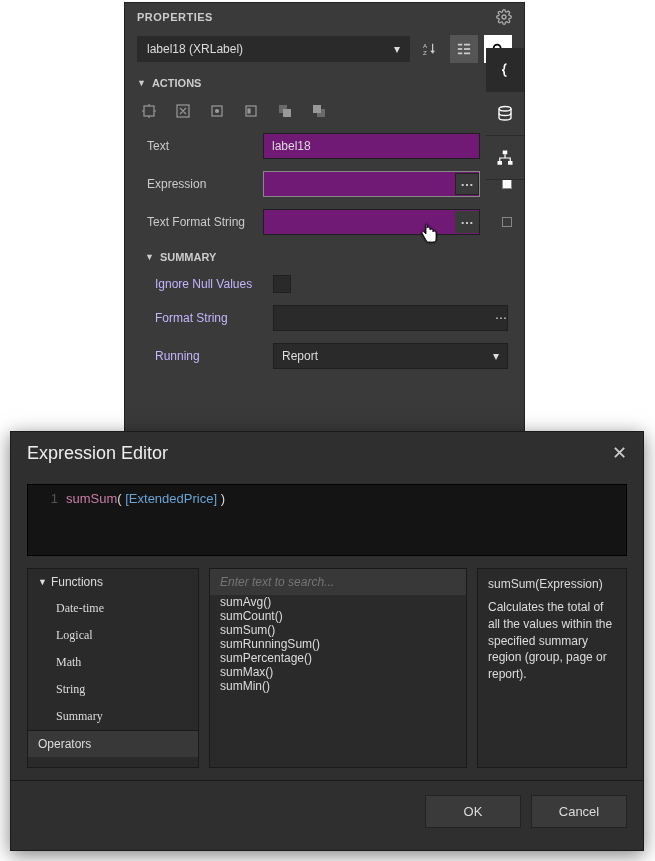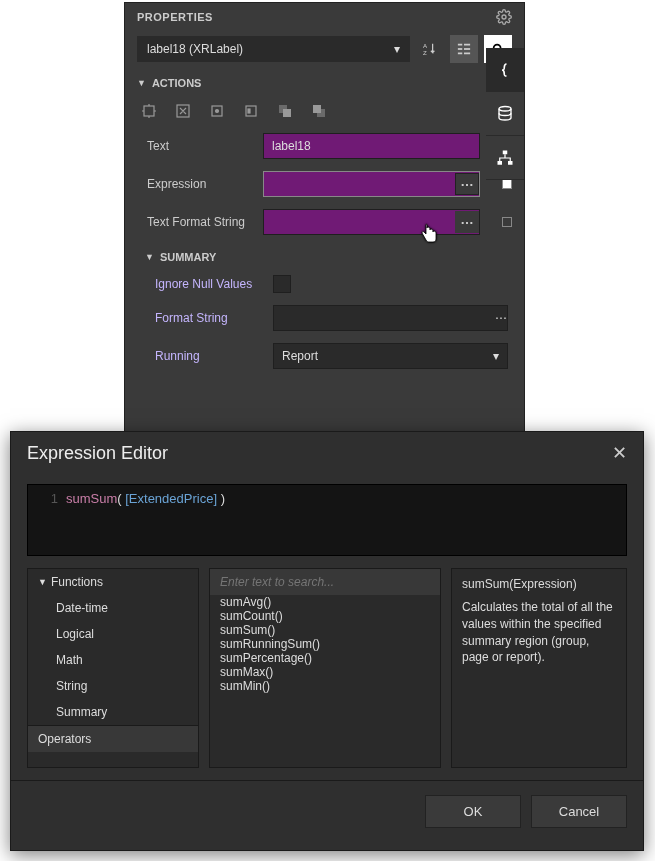--- a/index.html
+++ b/index.html
@@ -41,26 +41,26 @@
 .close-btn { font-size: 18px; color: #ccc; cursor: pointer; }
 .expr-code { margin: 10px 16px 12px; background: #141414; border: 1px solid #000; height: 72px; padding: 6px 10px; font-family: Consolas, monospace; font-size: 13px; position: relative; }
 .expr-code .line-gutter { display: inline-block; width: 20px; color: #555; text-align: right; margin-right: 8px; }
 .code-fn { color: #c97ea8; }
 .code-field { color: #6aa3d5; }
 .code-paren { color: #ddd; }
 .expr-body { display: flex; gap: 10px; padding: 0 16px; height: 200px; }
 .tree-col { width: 172px; border: 1px solid #1a1a1a; background: #2a2a2a; overflow: hidden; }
 .tree-item { padding: 6px 10px; font-size: 12px; color: #ddd; cursor: pointer; display: flex; align-items: center; gap: 4px; }
 .tree-item.root { font-weight: normal; }
-.tree-item.child { padding-left: 28px; }
+.tree-item.child { padding-left: 28px; font-family: Liberation Serif, serif; }
 .tree-item.bottom { background: #383838; border-top: 1px solid #1a1a1a; }
 .list-col { flex: 1; border: 1px solid #1a1a1a; background: #2a2a2a; overflow: hidden; }
 .search-box { background: #383838; border: none; color: #888; padding: 6px 10px; font-size: 12px; width: 100%; font-style: italic; }
 .fn-item { padding: 0 10px; font-size: 12px; color: #ddd; cursor: pointer; }
-.desc-col { width: 176px; border: 1px solid #1a1a1a; background: #2a2a2a; padding: 8px 10px; font-size: 12px; color: #ddd; }
+.desc-col { width: 150px; border: 1px solid #1a1a1a; background: #2a2a2a; padding: 8px 10px; font-size: 12px; color: #ddd; }
 .desc-col .title { margin-bottom: 8px; }
 .desc-col .body { line-height: 1.4; }
 .expr-footer { display: flex; justify-content: flex-end; gap: 10px; padding: 14px 16px; border-top: 1px solid #1a1a1a; margin-top: 12px; }
 .btn { background: #3a3a3a; border: 1px solid #222; color: #ddd; padding: 8px 0; width: 96px; text-align: center; font-size: 13px; cursor: pointer; }
 svg { display: block; }
 </style>
 </head>
 <body>
 
 <div class="panel properties-panel">

